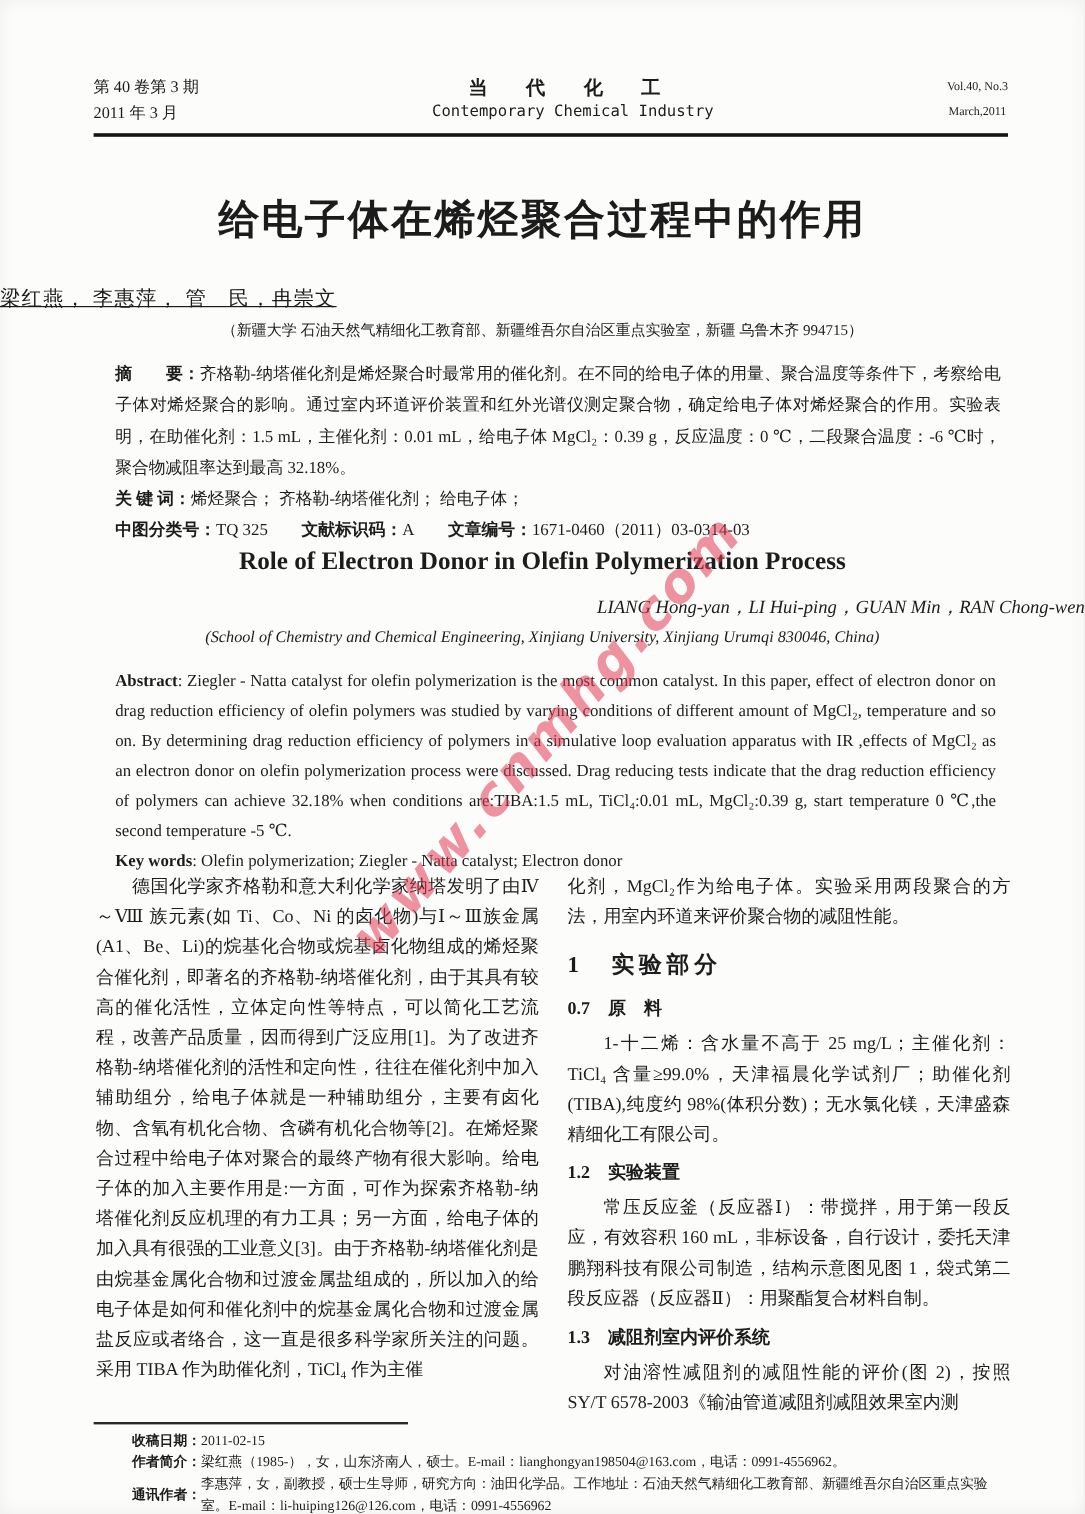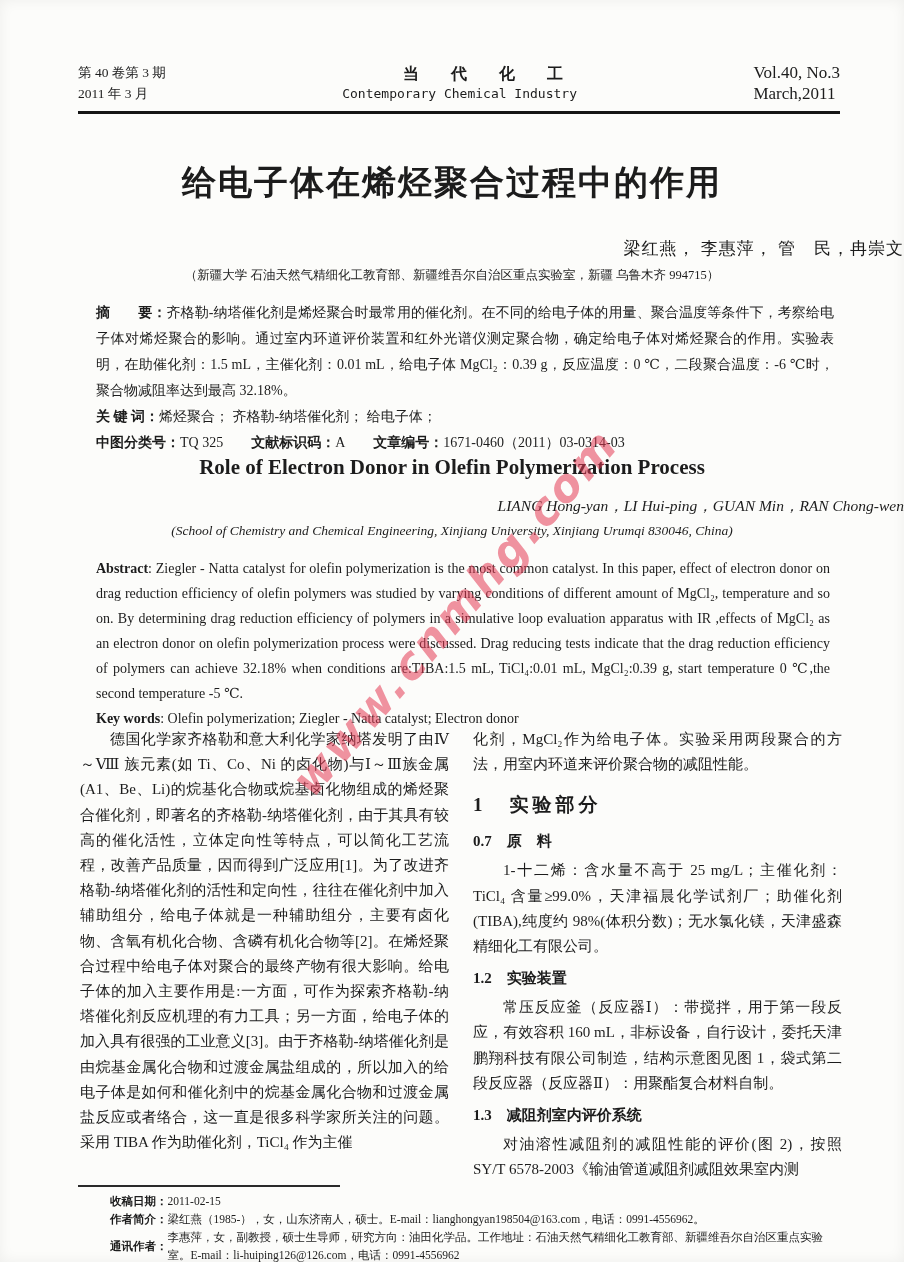--- a/index.html
+++ b/index.html
@@ -12,29 +12,29 @@
     font-family:"Liberation Serif","DejaVu Serif",serif;
     overflow:hidden;
     box-shadow:inset 0 0 14px rgba(0,0,0,0.06);
   }
   
   .jheader{
     position:absolute;top:62px;left:78px;right:64px;
     display:flex;justify-content:space-between;align-items:flex-end;gap:40px;
   }
   .jh-left{font-size:13.5px;line-height:21px;}
-  .jh-center{text-align:right;}
+  .jh-center{text-align:center;}
   .jh-center .cnname{font-size:16px;letter-spacing:14px;font-weight:bold;line-height:20px;}
   .jh-center .enname{font-size:13px;font-family:"DejaVu Sans Mono","Liberation Mono",monospace;line-height:20px;}
-  .jh-right{font-size:17px;line-height:21px;text-align:left;}
+  .jh-right{font-size:10px;line-height:21px;text-align:center;}
   .header-rule{position:absolute;top:111px;left:78px;right:64px;height:3px;background:#151515;}
   
   .cn-title{position:absolute;top:160px;left:0;right:0;text-align:center;
     font-size:34px;font-weight:bold;letter-spacing:2px;}
-  .cn-authors{position:absolute;top:237px;left:0;right:0;text-align:right;font-size:17px;letter-spacing:1px;}
+  .cn-authors{position:absolute;top:237px;left:0;right:0;text-align:left;font-size:17px;letter-spacing:1px;text-decoration:underline;}
   .cn-affil{position:absolute;top:267px;left:0;right:0;text-align:center;font-size:12.5px;}
   
   .cn-abstract{position:absolute;top:300px;left:96px;right:70px;
     font-size:14px;line-height:26px;}
   .cn-abstract p{margin:0;}
   .cn-abstract .just{text-align:justify;}
   .b{font-weight:bold;}
   .gap2{margin-left:2em;}
   
   .en-title{position:absolute;top:455px;left:0;right:0;text-align:center;

